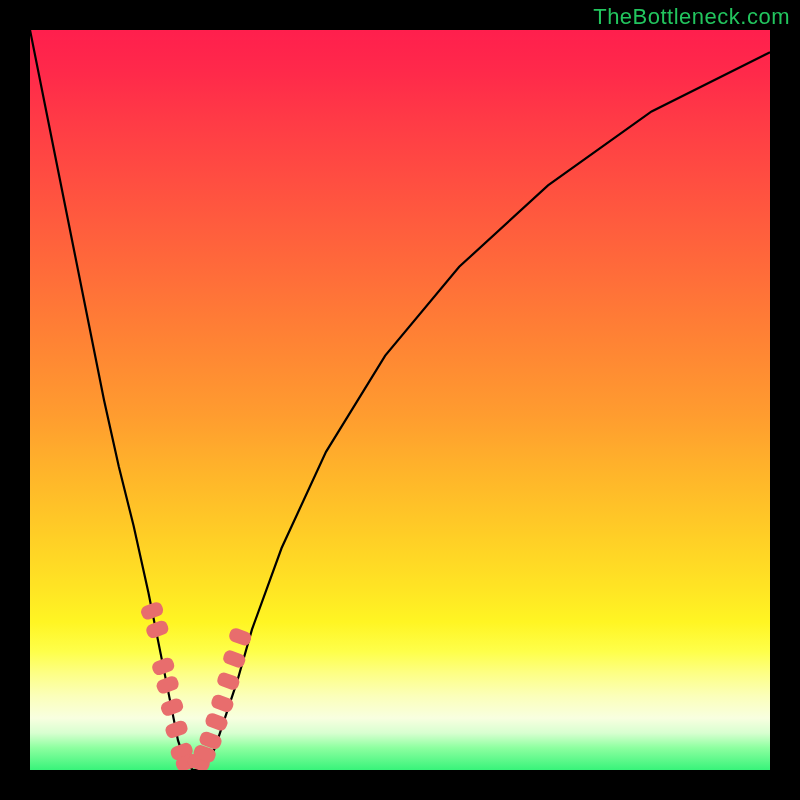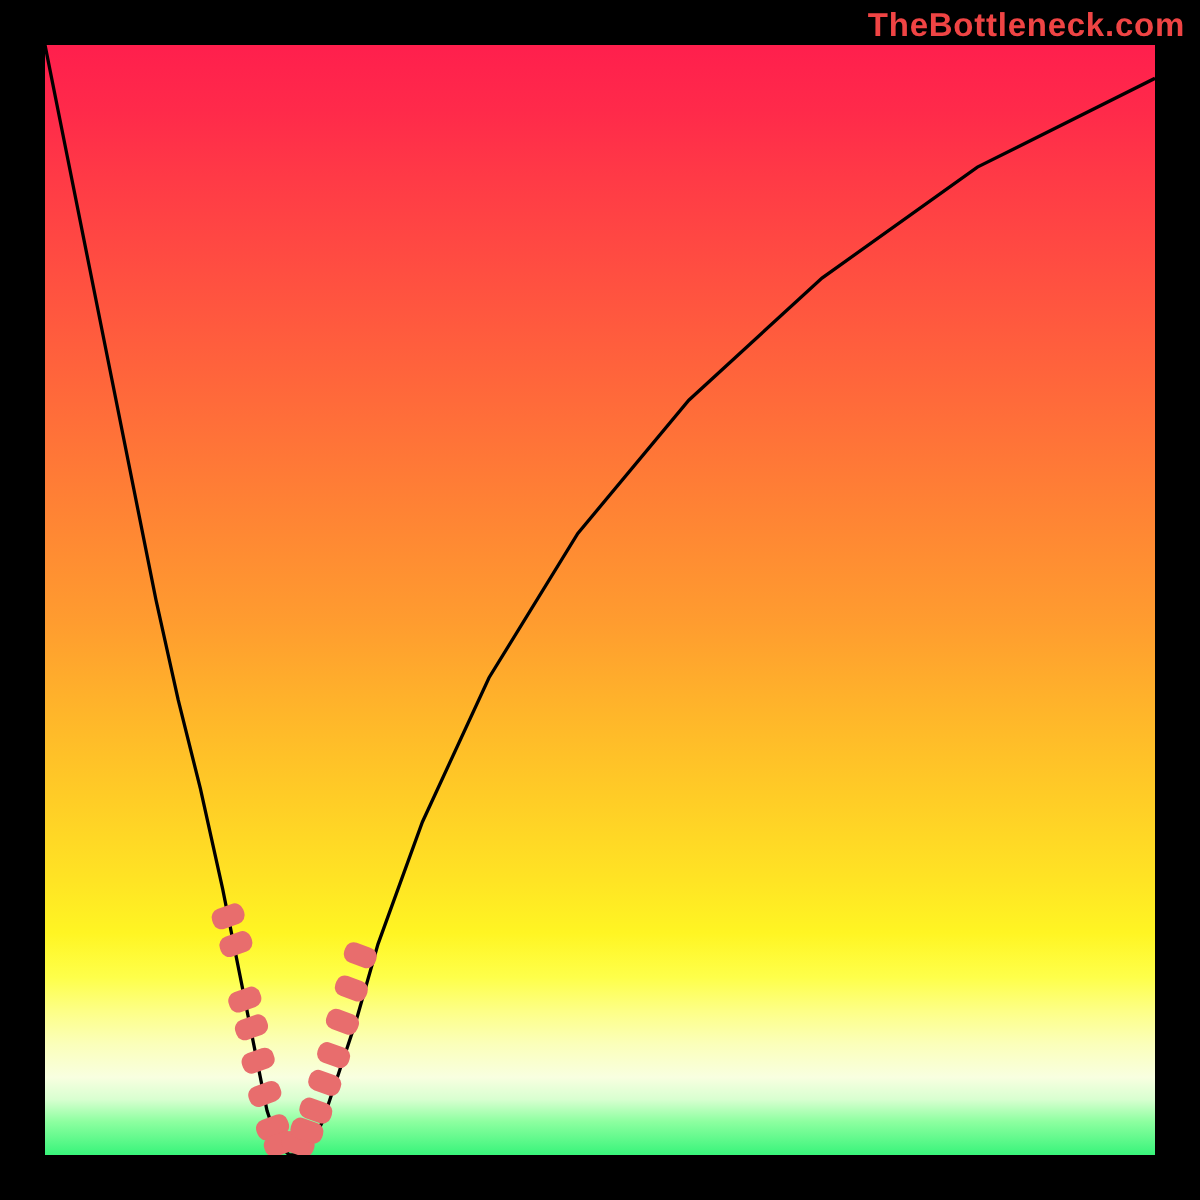--- a/index.html
+++ b/index.html
@@ -54,22 +54,22 @@
     position: absolute;
     inset: 0;
     width: 100%;
     height: 100%;
   }
   .watermark {
     position: absolute;
     top: 4px;
     right: 10px;
     font-size: 22px;
-    font-weight: 700;
-    color: #ef4444;
+    font-weight: 400;
+    color: #22c55e;
     letter-spacing: 0.5px;
     user-select: none;
   }
 </style>
 </head>
 <body>
 
 <div class="frame">
 
   <div class="watermark">TheBottleneck.com</div>

